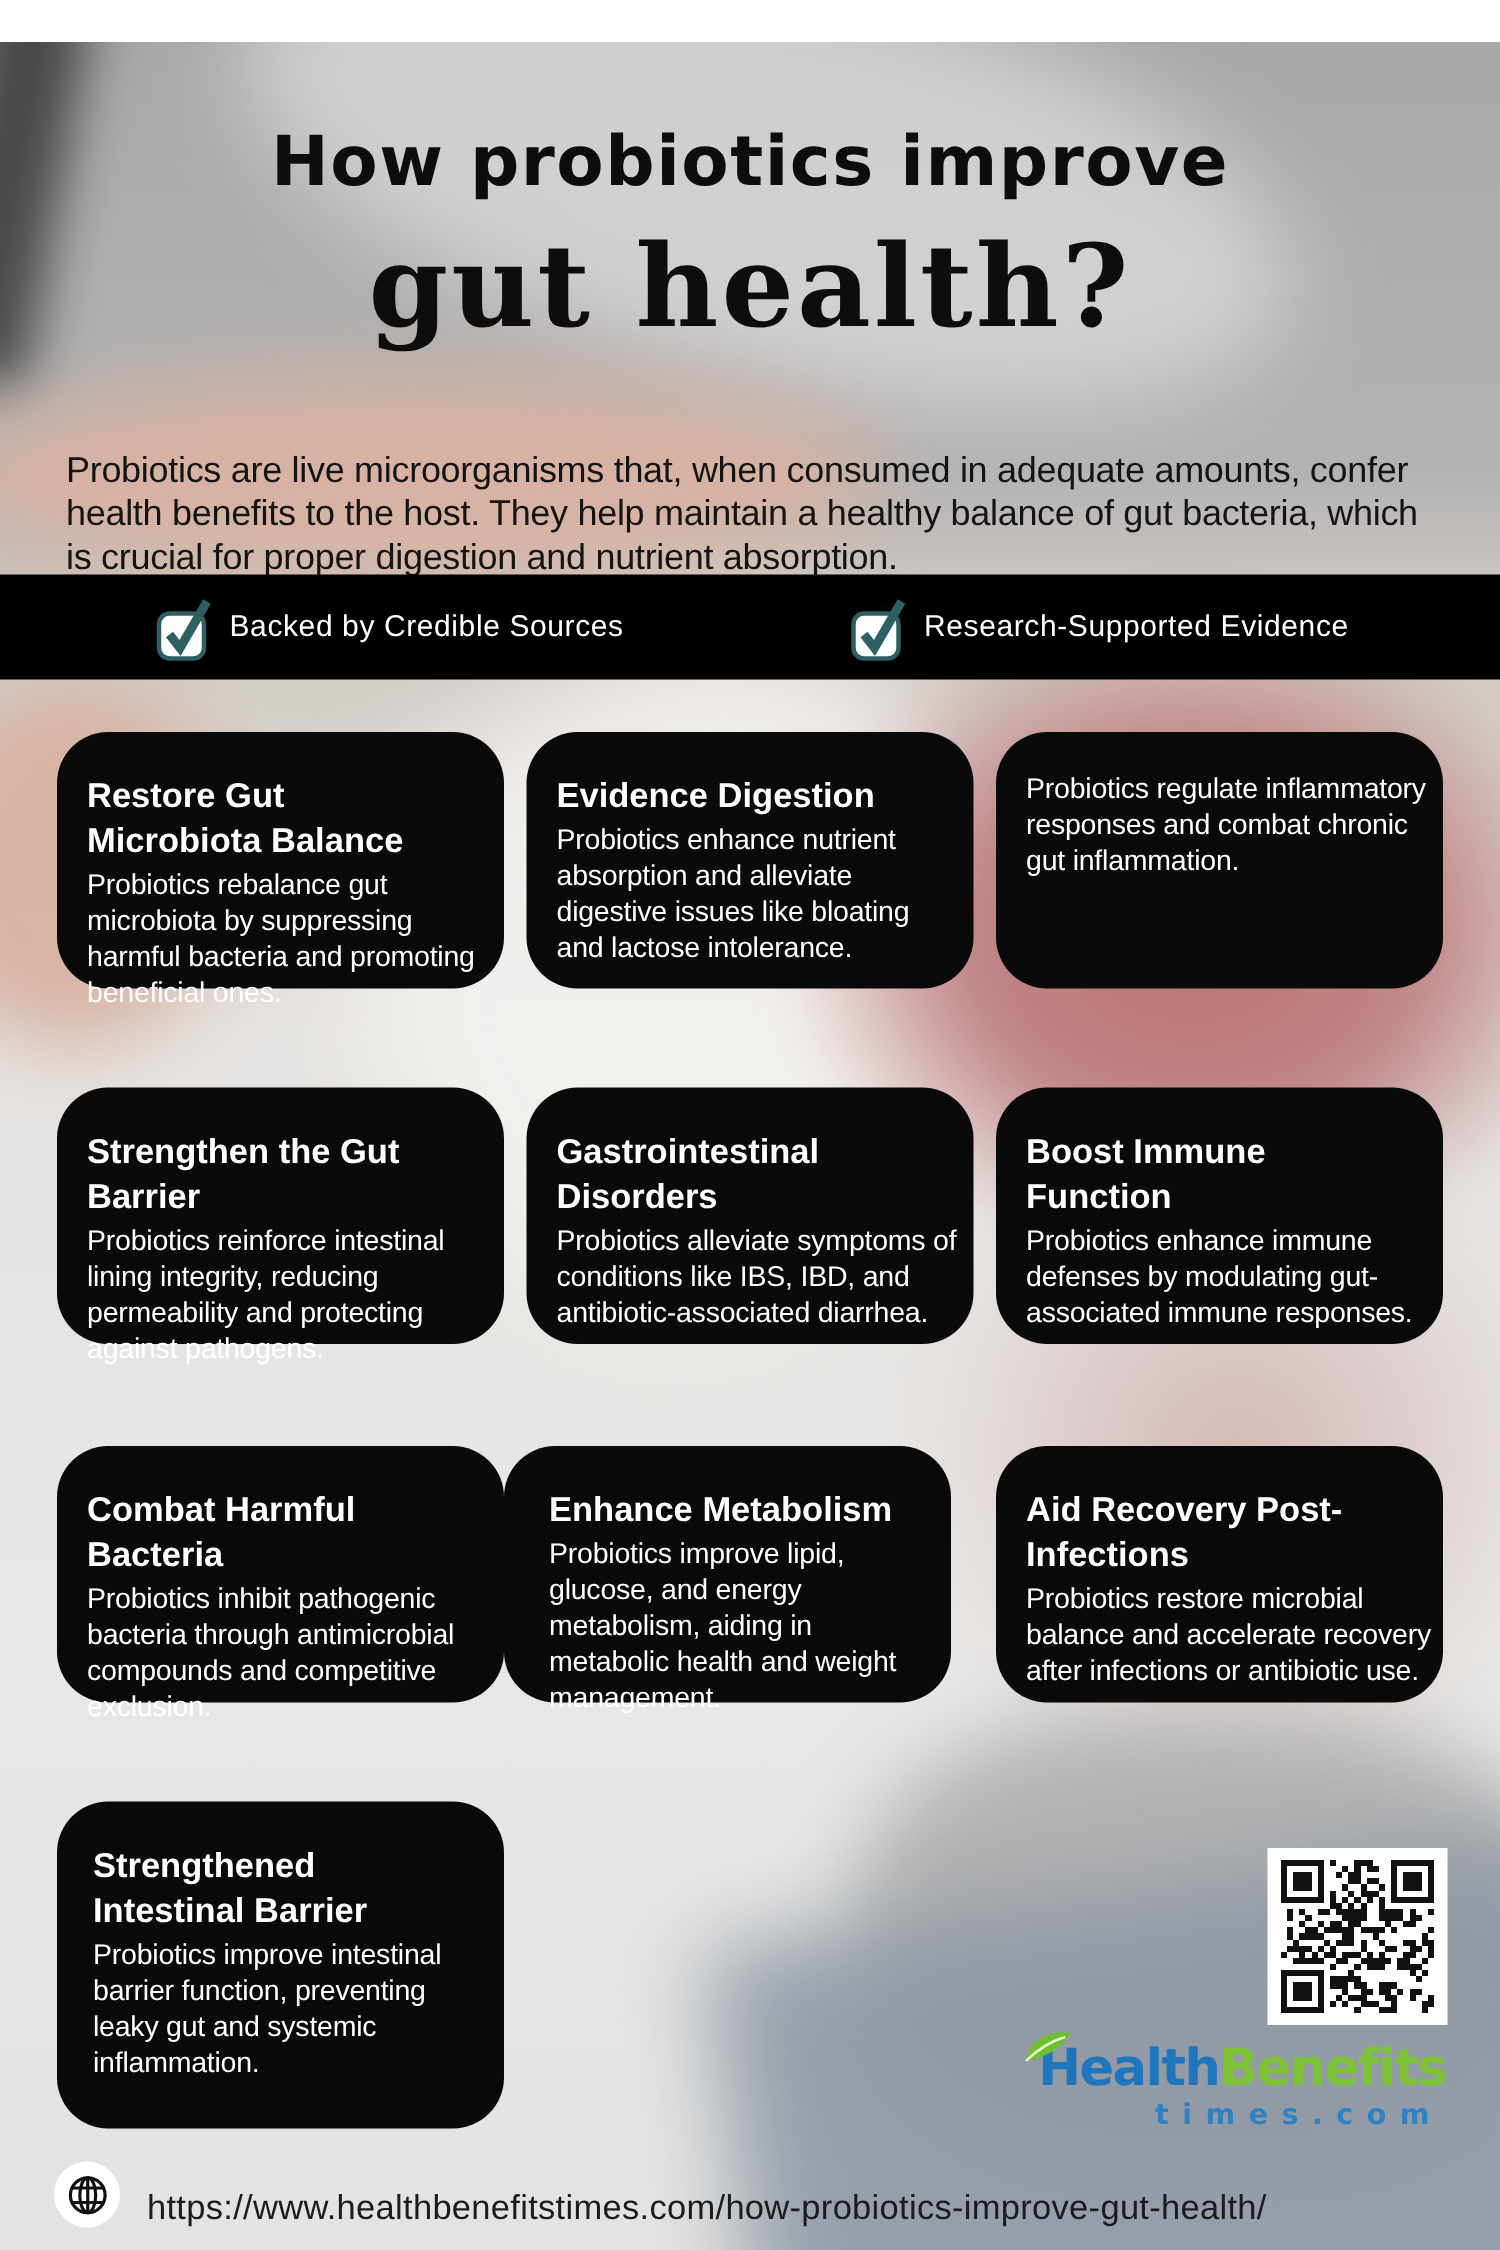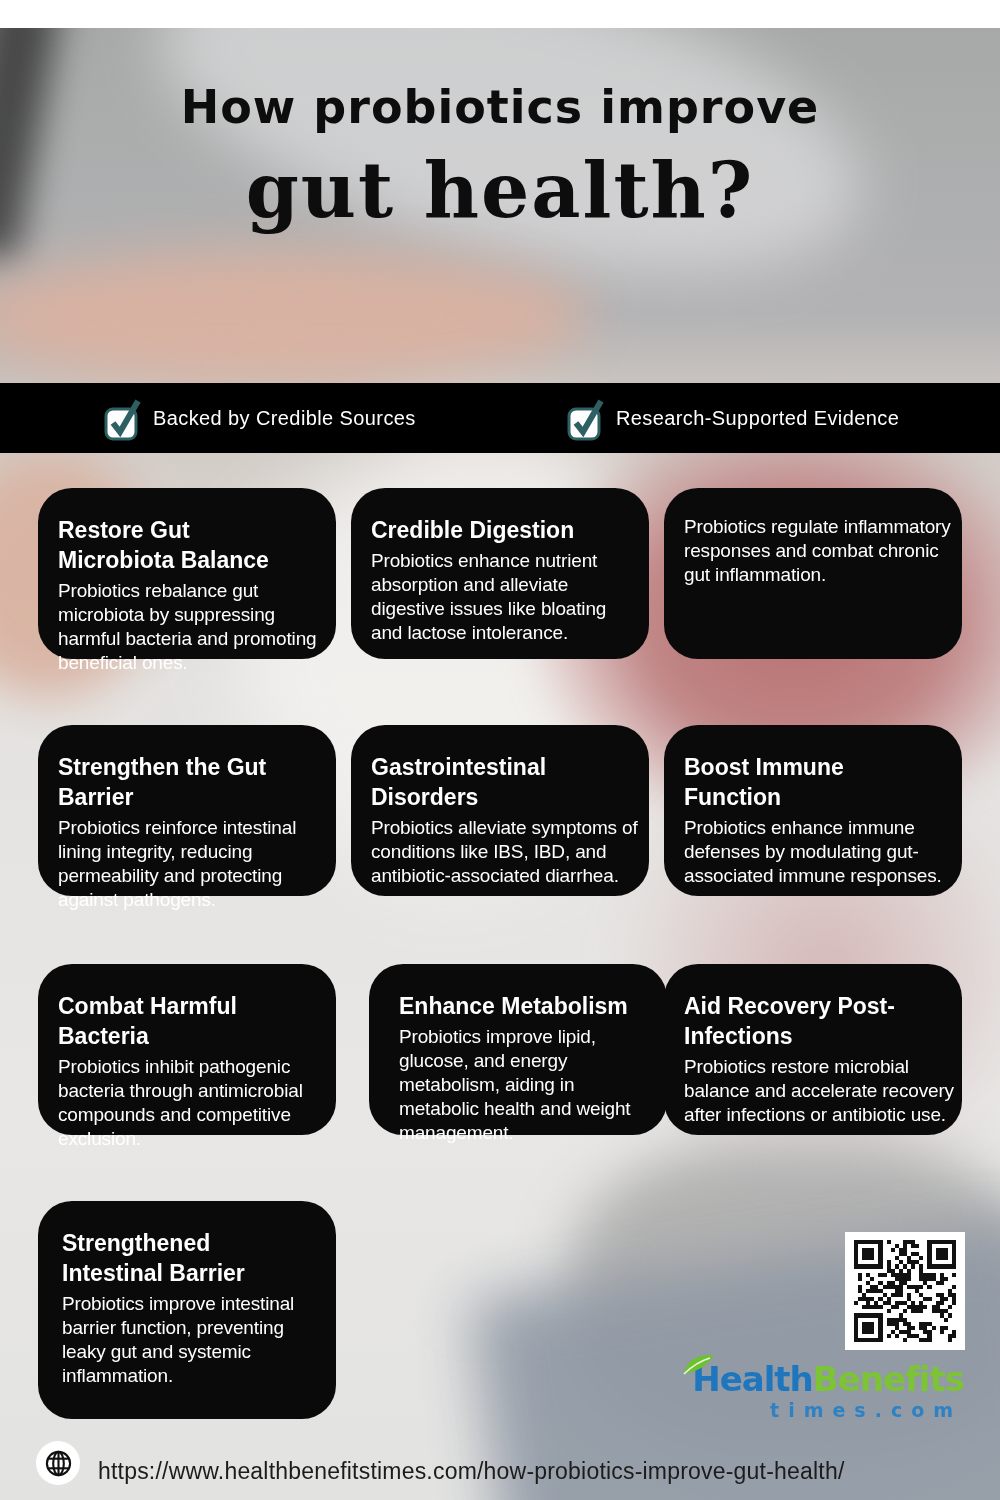--- a/index.html
+++ b/index.html
@@ -52,21 +52,21 @@
           color:#fff; padding:27px 8px 0 20px; }
   .card h3 { margin:0 0 4px; font-weight:700; font-size:23px; line-height:30px; max-width:244px; letter-spacing:0; }
   .card p  { margin:0; font-size:19px; line-height:24px; letter-spacing:-0.15px; font-weight:400; }
   .c1 { left:38px;  top:460px; }
   .c2 { left:351px; top:460px; }
   .c3 { left:664px; top:460px; }
   .c4 { left:38px;  top:697px; }
   .c5 { left:351px; top:697px; }
   .c6 { left:664px; top:697px; }
   .c7 { left:38px;  top:936px; }
-  .c8 { left:369px; top:936px;padding-left:30px; }
+  .c8 { left:336px; top:936px;padding-left:30px; }
   .c9 { left:664px; top:936px; }
   .c10{ left:38px;  top:1173px; height:218px;padding-left:24px; }
 
   
   .qr { position:absolute; left:845px; top:1204px; width:120px; height:118px; background:#fff; padding:8px; }
   .qr svg { display:block; width:104px; height:102px; }
 
   .logo { position:absolute; right:36px; top:1333px; text-align:right; }
   .logo-main { position:relative; display:inline-block; font-family:"DejaVu Sans", sans-serif;
                font-weight:700; font-size:34px; letter-spacing:-1px; line-height:1.1; }
@@ -94,20 +94,21 @@
     <div class="b-wedge"></div>
       <div class="b-red"></div>
       <div class="b-pink2"></div>
     <div class="b-arm"></div>
       <div class="b-grayr"></div>
       <div class="b-jeans"></div>
   </div>
 
   <div class="title1">How probiotics improve</div>
   <div class="title2">gut health?</div>
+  <p class="intro">Probiotics are live microorganisms that, when consumed in adequate amounts, confer health benefits to the host. They help maintain a healthy balance of gut bacteria, which is crucial for proper digestion and nutrient absorption.</p>
 
   <div class="banner">
     <div class="badge badge-1">
       <svg width="38" height="46" viewBox="0 0 38 46">
         <rect x="3" y="14" width="30" height="30" rx="7" fill="#fdfdfd" stroke="#2e5f63" stroke-width="3"></rect>
         <path d="M10 28 L17 37 L35 6" fill="none" stroke="#2e5f63" stroke-width="6"></path>
       </svg>
       <span>Backed by Credible Sources</span>
     </div>
     <div class="badge badge-2">
@@ -117,21 +118,21 @@
       </svg>
       <span>Research-Supported Evidence</span>
     </div>
   </div>
 
   <div class="card c1">
     <h3>Restore Gut Microbiota Balance</h3>
     <p>Probiotics rebalance gut microbiota by suppressing harmful bacteria and promoting beneficial ones.</p>
   </div>
   <div class="card c2">
-    <h3>Credible Digestion</h3>
+    <h3>Evidence Digestion</h3>
     <p>Probiotics enhance nutrient absorption and alleviate digestive issues like bloating and lactose intolerance.</p>
   </div>
   <div class="card c3">
     <p>Probiotics regulate inflammatory responses and combat chronic gut inflammation.</p>
   </div>
   <div class="card c4">
     <h3>Strengthen the Gut Barrier</h3>
     <p>Probiotics reinforce intestinal lining integrity, reducing permeability and protecting against pathogens.</p>
   </div>
   <div class="card c5">

